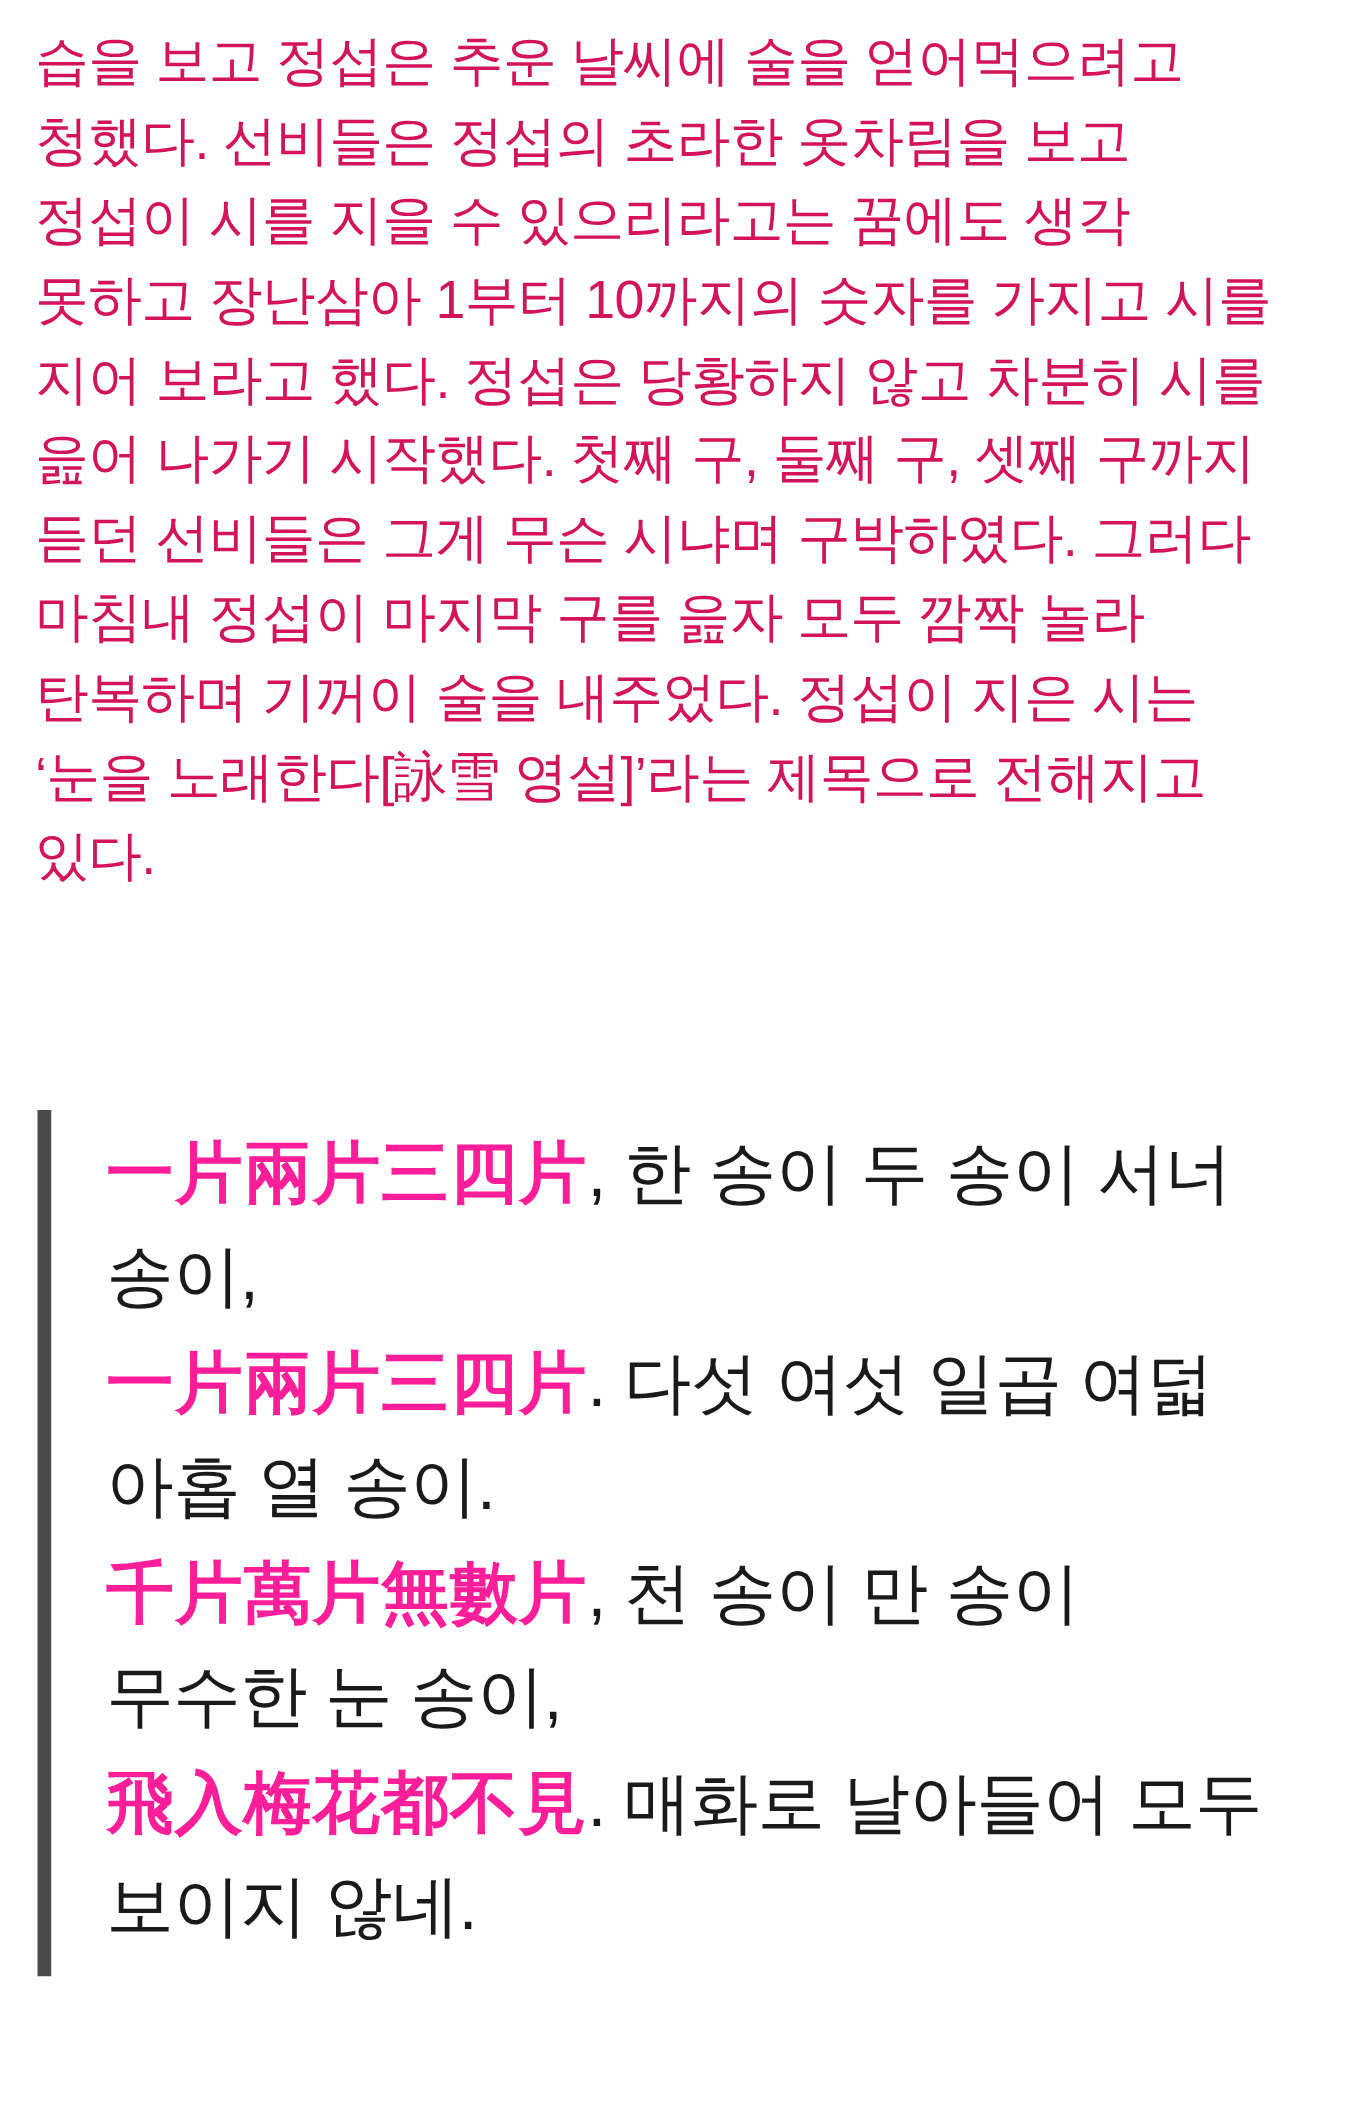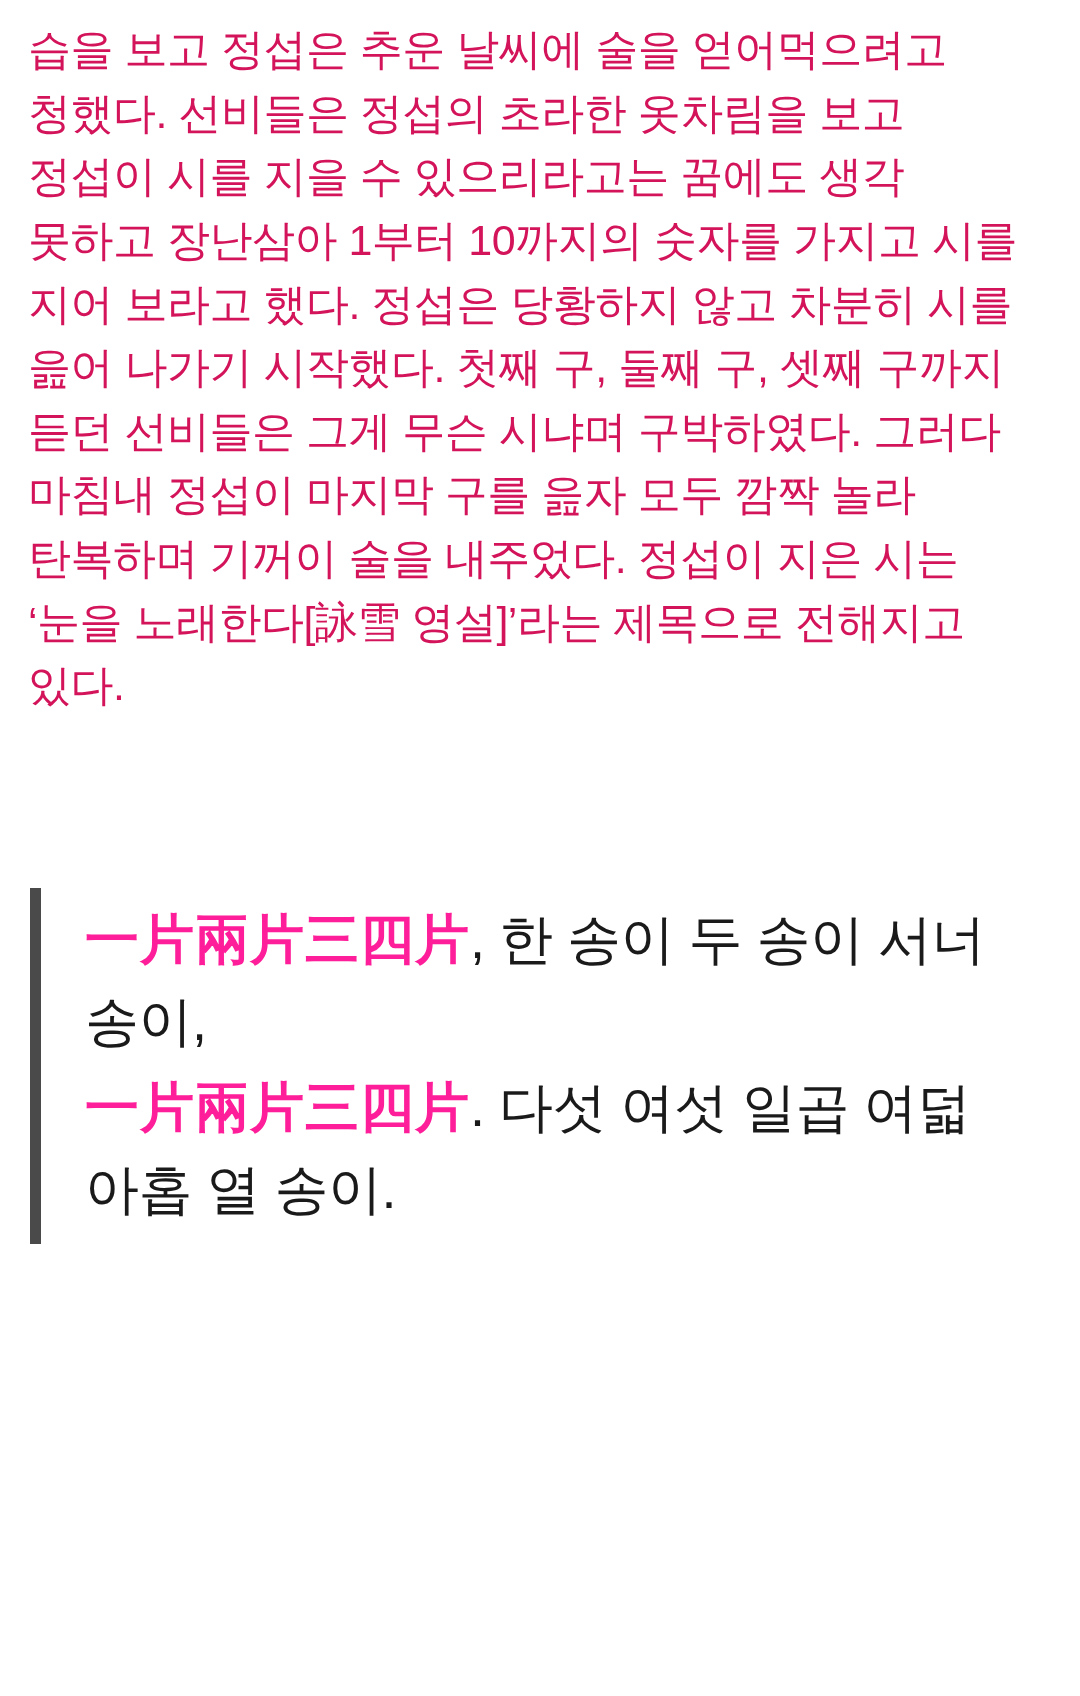--- a/index.html
+++ b/index.html
@@ -69,17 +69,23 @@
   <blockquote class="quote-block">
 
     <p class="quote-line">
       <span class="hanja">一片兩片三四片</span><span class="punct">,</span><span class="kor"> 한 송이 두 송이 서너 송이,</span>
     </p>
 
     <p class="quote-line">
       <span class="hanja">一片兩片三四片</span><span class="punct">.</span><span class="kor"> 다섯 여섯 일곱 여덟 아홉 열 송이.</span>
     </p>
 
+    <p class="quote-line">
+      <span class="hanja">千片萬片無數片</span><span class="punct">,</span><span class="kor"> 천 송이 만 송이 무수한 눈 송이,</span>
+    </p>
 
+    <p class="quote-line">
+      <span class="hanja">飛入梅花都不見</span><span class="punct">.</span><span class="kor"> 매화로 날아들어 모두 보이지 않네.</span>
+    </p>
 
   </blockquote>
 
 </div>
 
 </body></html>

